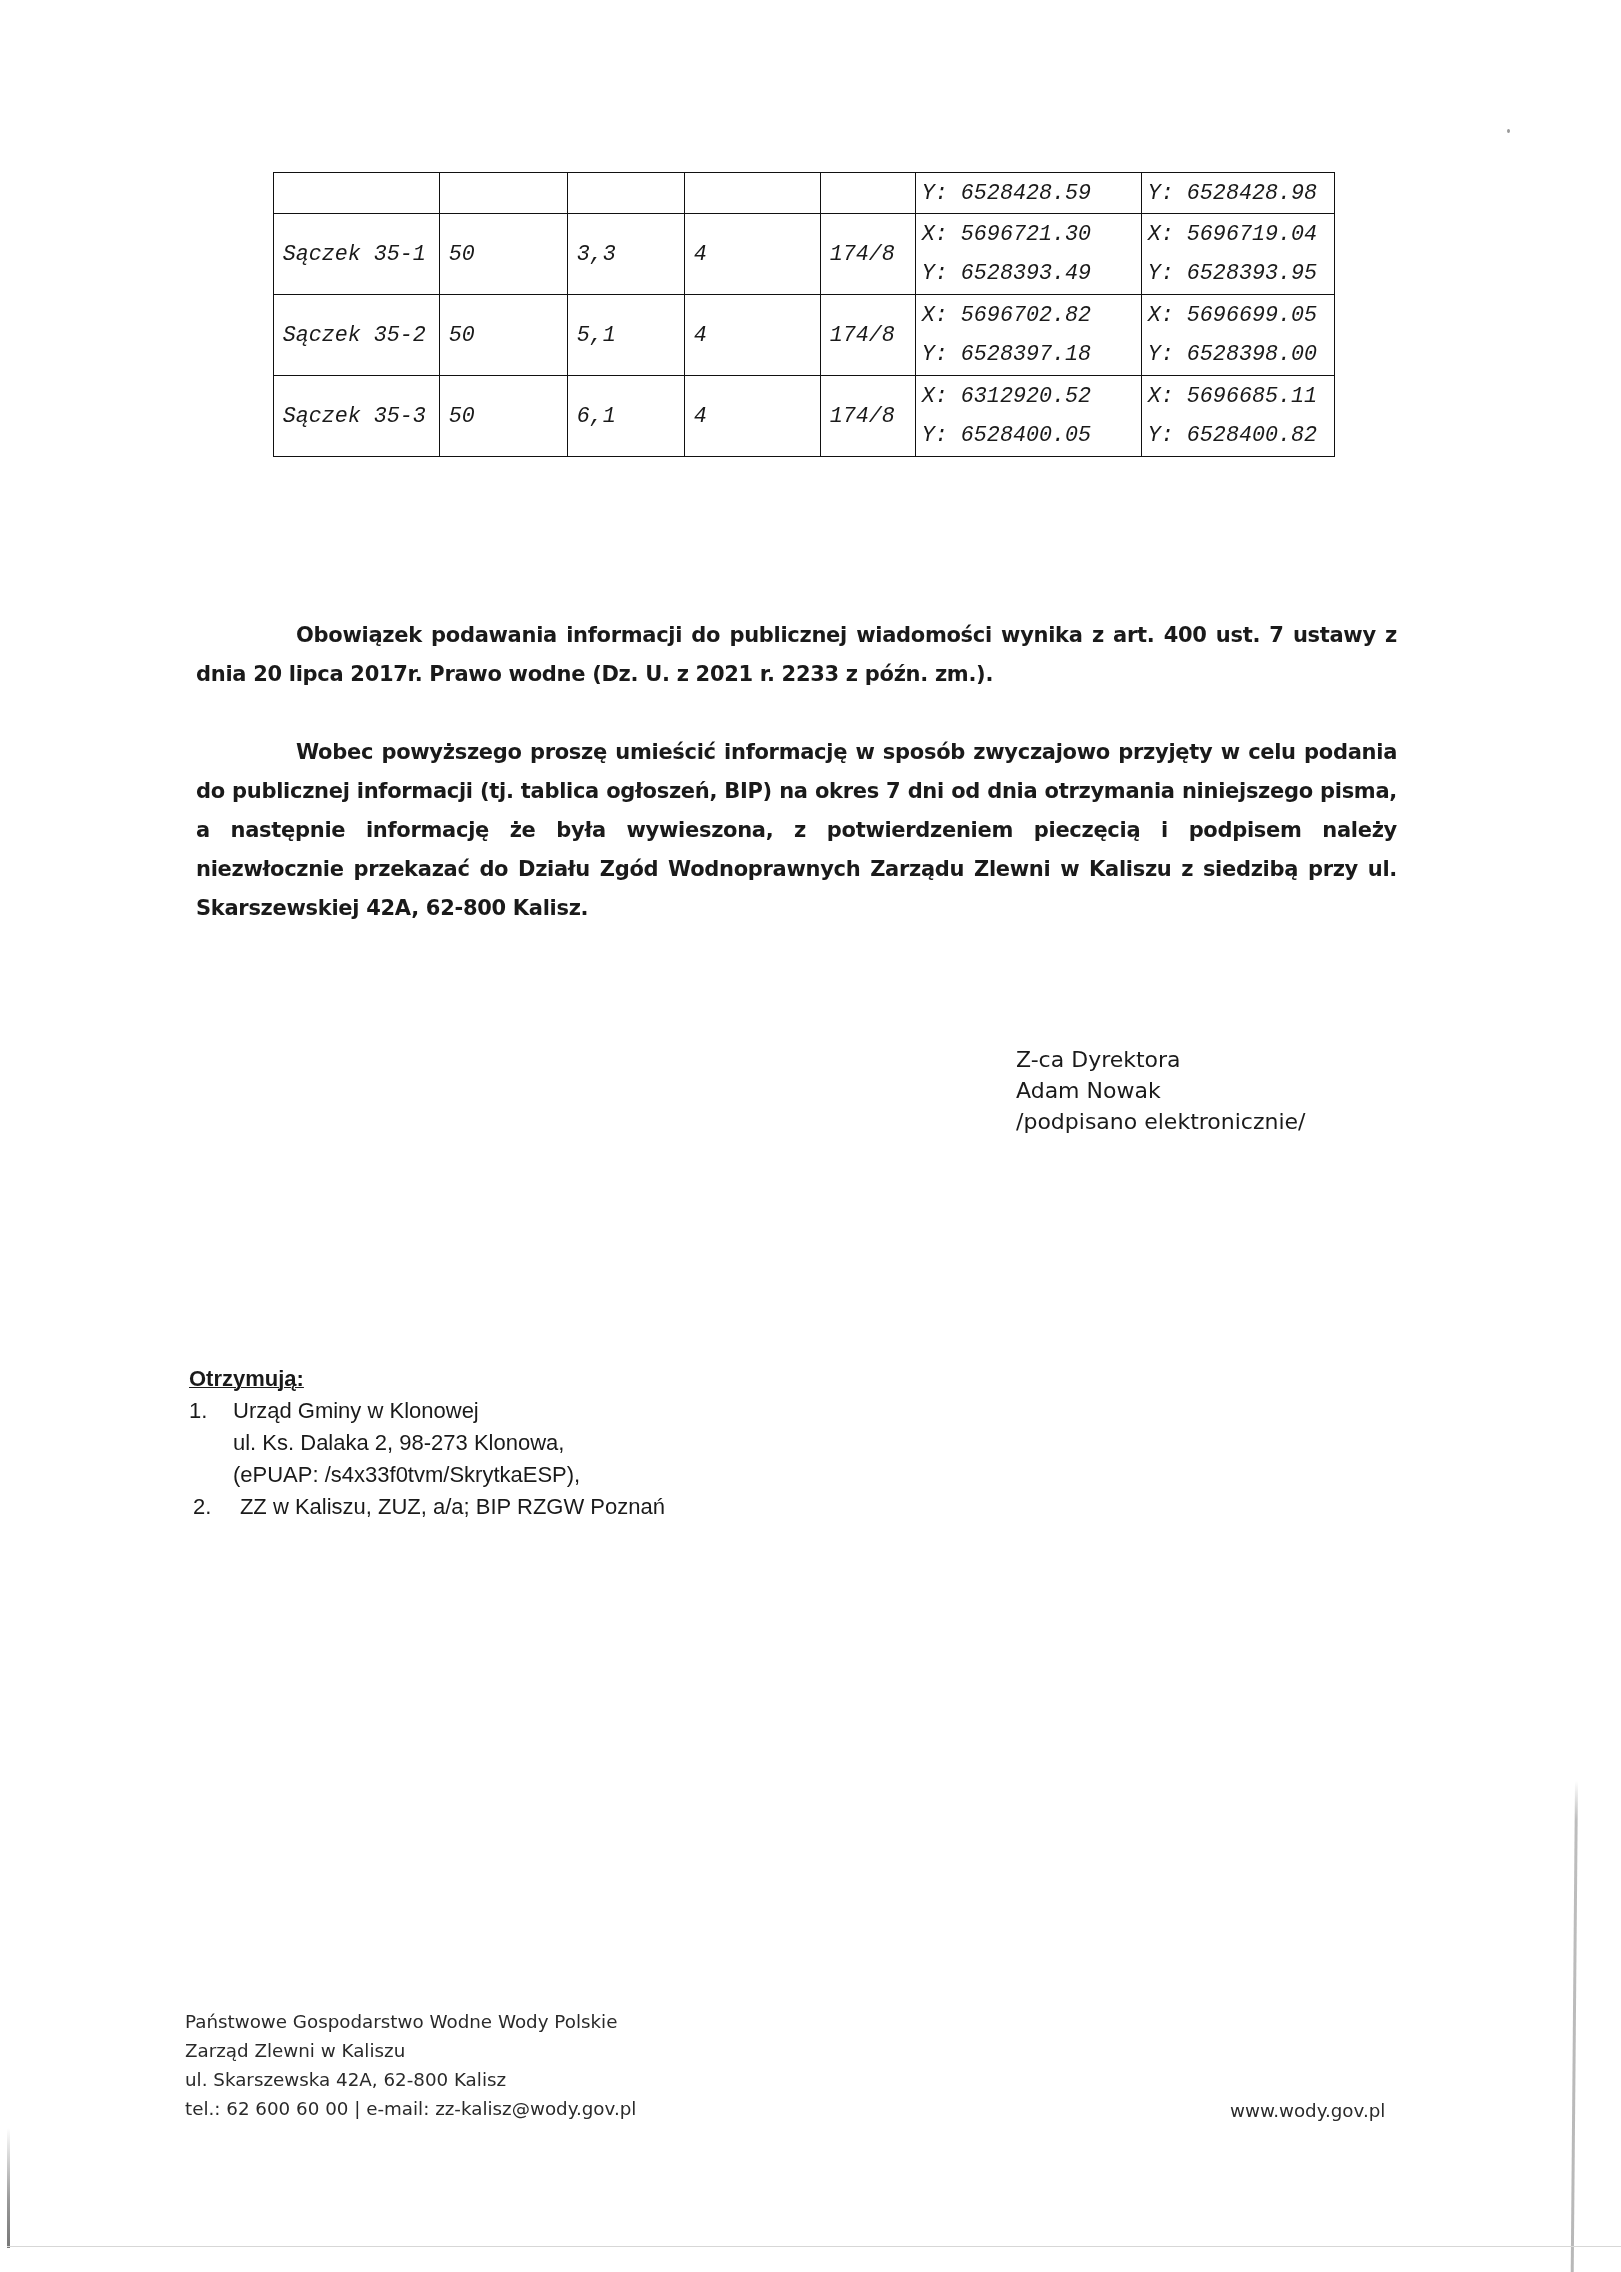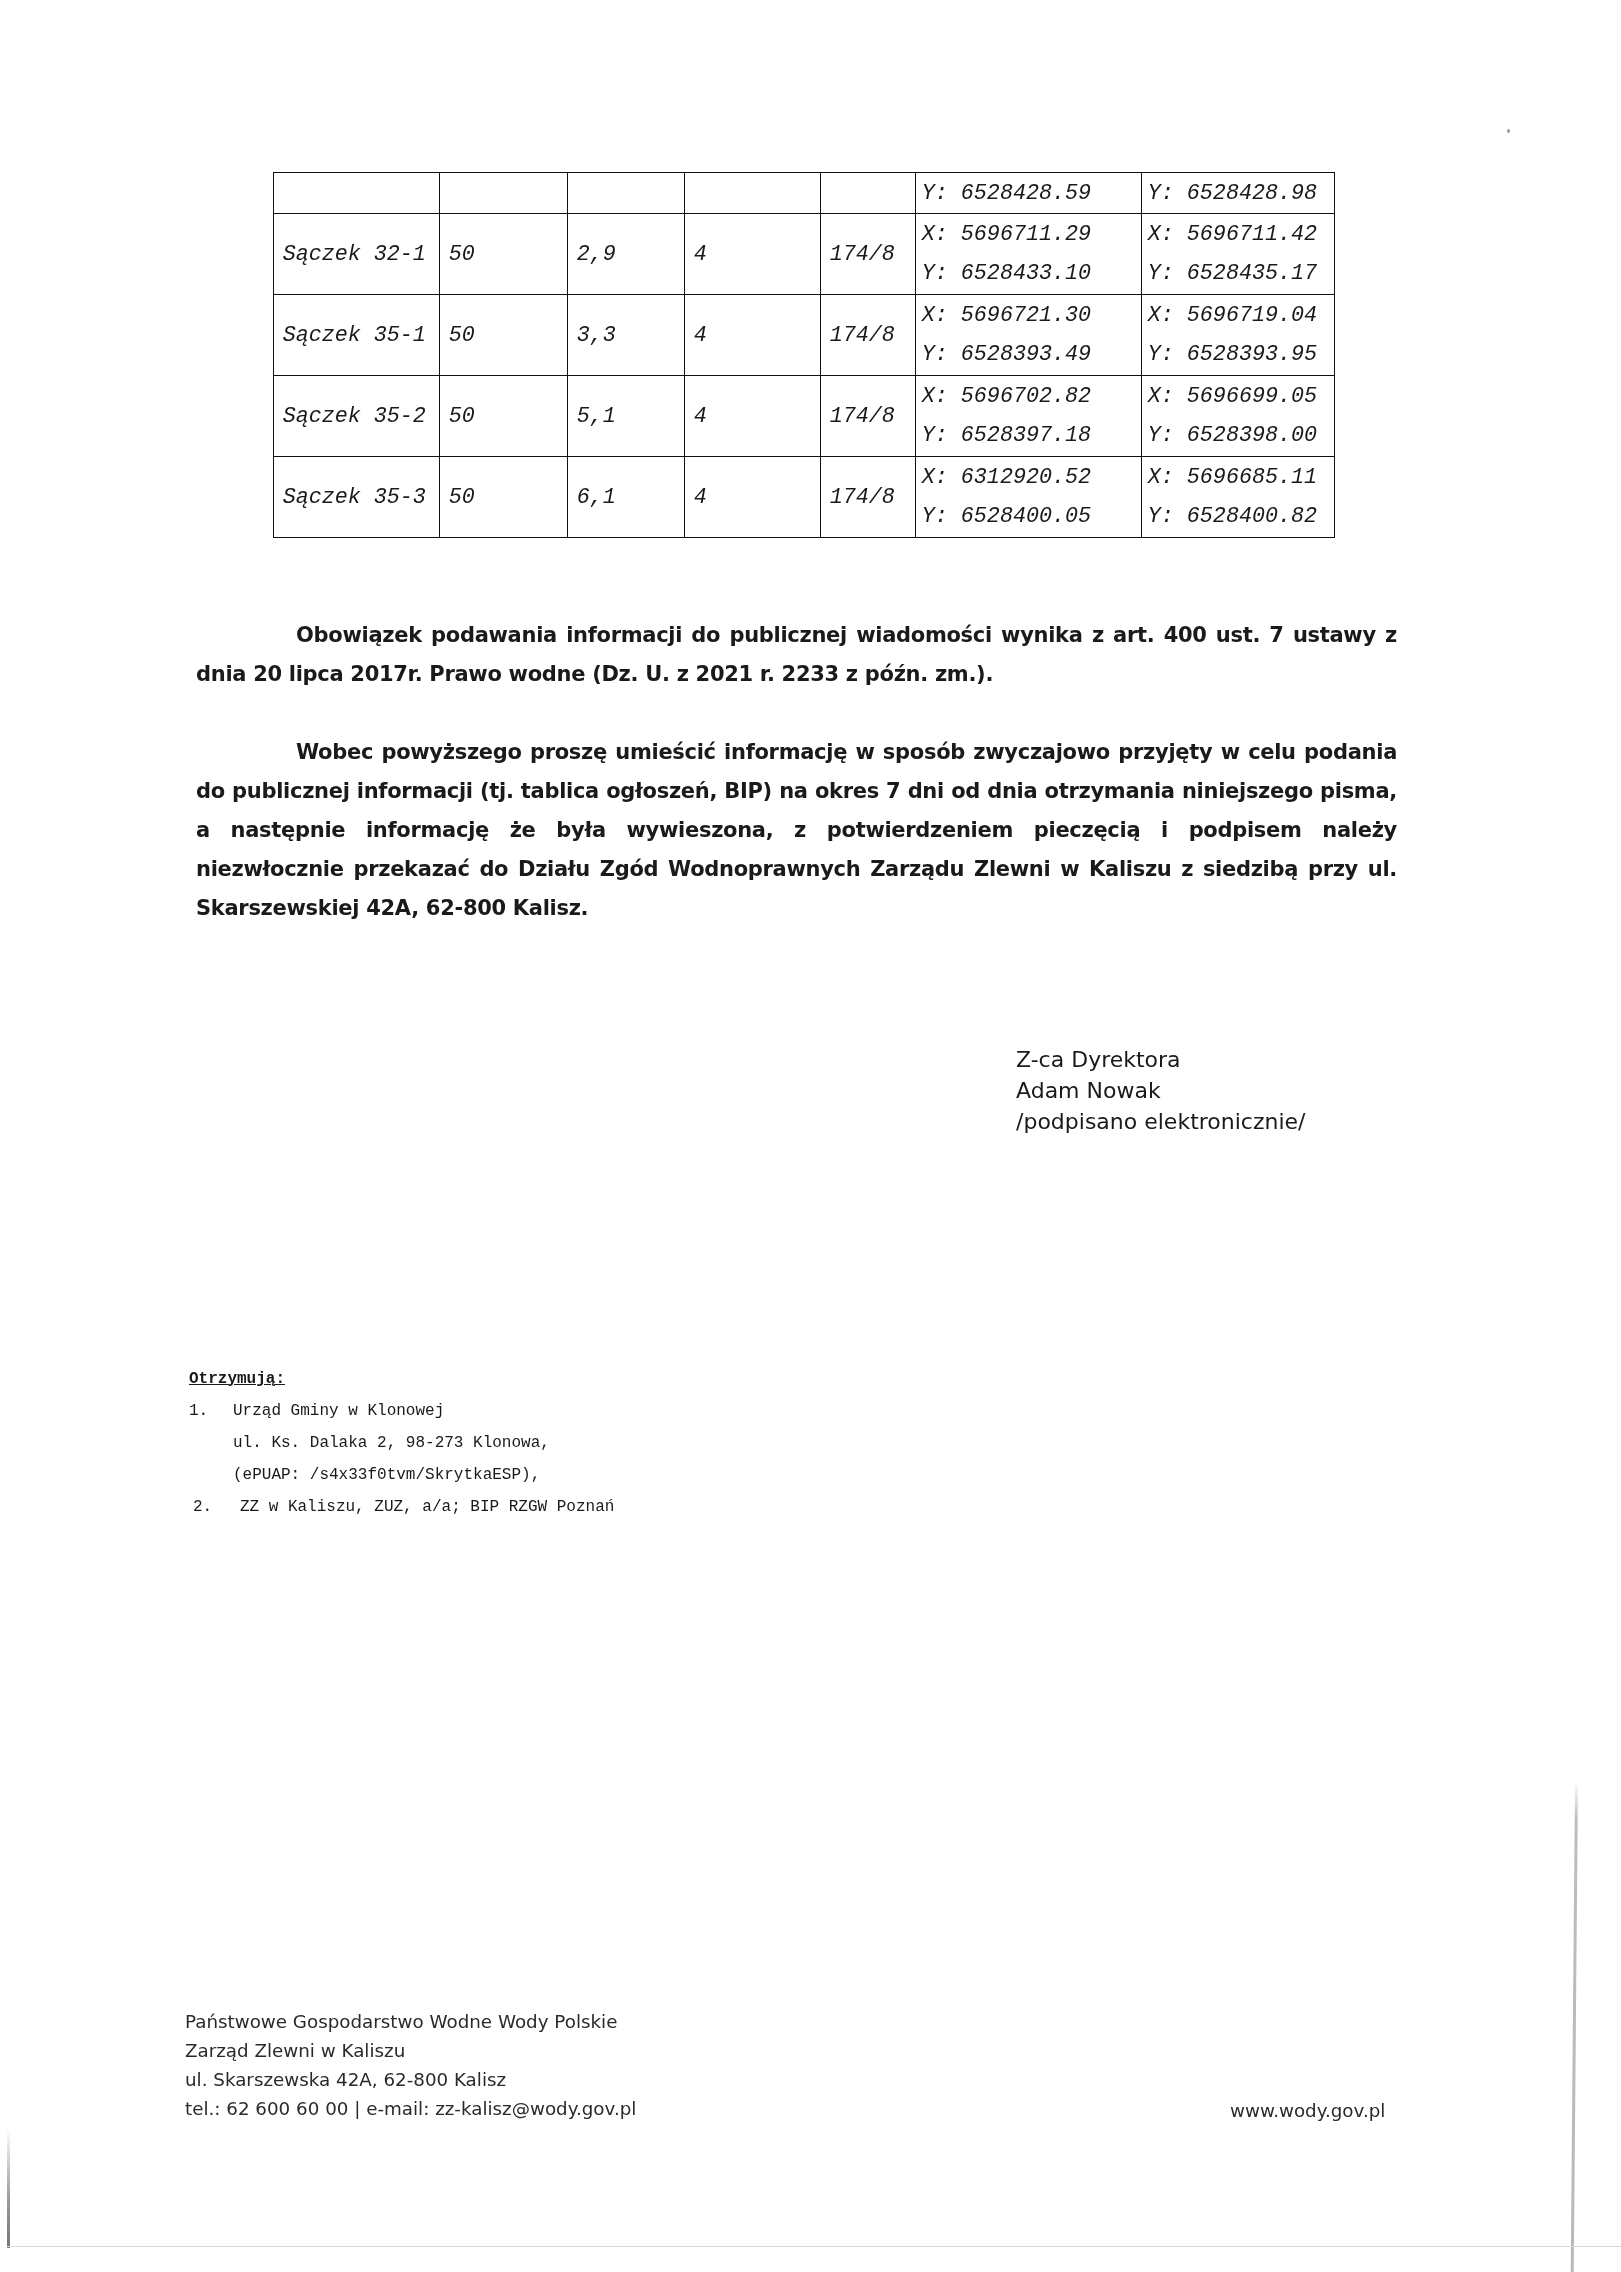--- a/index.html
+++ b/index.html
@@ -52,22 +52,22 @@
     #signature {
       position: absolute; left: 1016px; top: 1044px; width: 366px;
       text-align: left;
       font-family: "DejaVu Sans", sans-serif;
       font-size: 22px; line-height: 31px;
     }
 
     
     #recipients {
       position: absolute; left: 189px; top: 1363px; width: 626px;
-      font-family: Liberation Mono, monospace;
-      font-size: 16px; line-height: 32px;
+      font-family: Liberation Sans, sans-serif;
+      font-size: 22px; line-height: 32px;
     }
     #recipients-heading { font-weight: bold; text-decoration: underline; text-decoration-thickness: 1.4px; }
     .rec-item { display: flex; }
     .rec-num { width: 44px; flex: none; }
     .rec-sub { padding-left: 44px; }
     .rec-item.second .rec-num { padding-left: 3.9px; width: 47px; }
 
     
     #footer-left {
       position: absolute; left: 185px; top: 2007px; width: 578px;
@@ -120,35 +120,20 @@
     <td></td>
     <td></td>
     <td class="coord">
       <span class="coord-line">Y: 6528428.59</span>
     </td>
     <td class="coord">
       <span class="coord-line">Y: 6528428.98</span>
     </td>
   </tr>
 
-  <tr class="row">
-    <td>Sączek 32-1</td>
-    <td>50</td>
-    <td>2,9</td>
-    <td>4</td>
-    <td>174/8</td>
-    <td class="coord">
-      <span class="coord-line">X: 5696711.29</span>
-      <span class="coord-line">Y: 6528433.10</span>
-    </td>
-    <td class="coord">
-      <span class="coord-line">X: 5696711.42</span>
-      <span class="coord-line">Y: 6528435.17</span>
-    </td>
-  </tr>
 
   <tr class="row">
     <td>Sączek 35-1</td>
     <td>50</td>
     <td>3,3</td>
     <td>4</td>
     <td>174/8</td>
     <td class="coord">
       <span class="coord-line">X: 5696721.30</span>
       <span class="coord-line">Y: 6528393.49</span>

